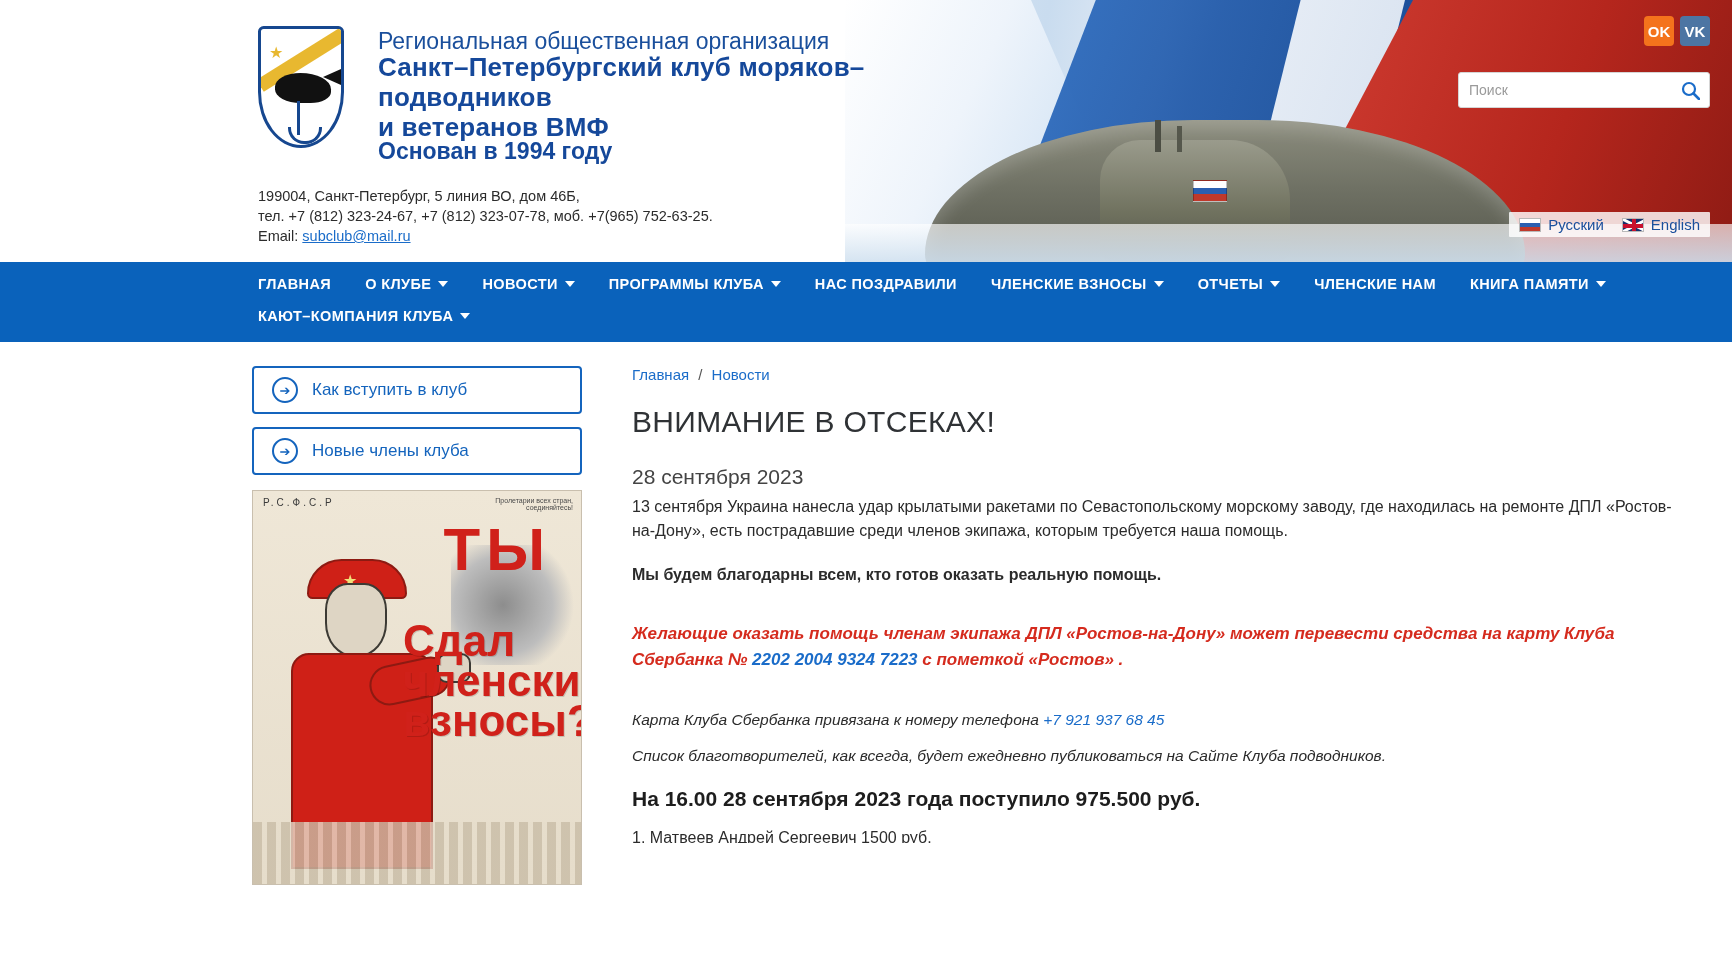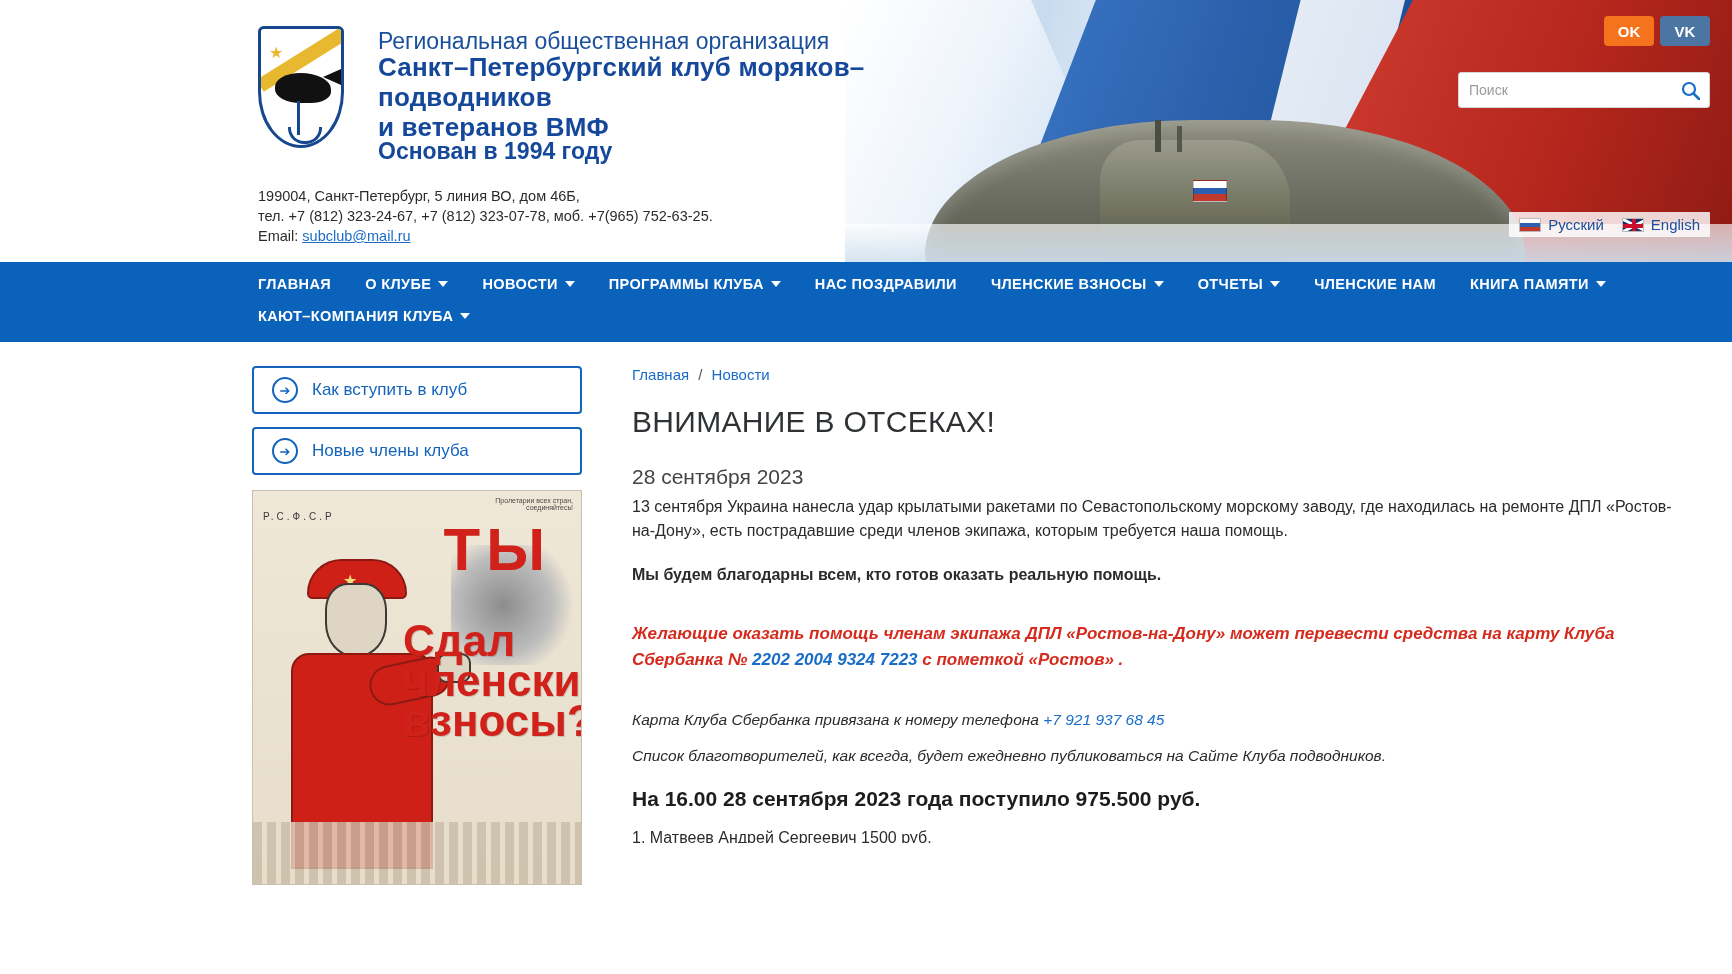--- a/index.html
+++ b/index.html
@@ -91,21 +91,21 @@
     position: absolute; left: 0; top: 224px;
     width: 887px; height: 38px;
     background: linear-gradient(180deg, rgba(255,255,255,.65), rgba(210,226,240,.9));
   }
 
   .social {
     position: absolute; right: 22px; top: 16px;
     display: flex; gap: 6px;
   }
   .soc-btn {
-    width: 50px; height: 30px;
+    width: 30px; height: 30px;
     border-radius: 4px;
     display: flex; align-items: center; justify-content: center;
     color: #fff; font-size: 15px; font-weight: bold;
     cursor: pointer;
   }
   .soc-ok { background: #f4731c; }
   .soc-vk { background: #4c75a3; }
 
   .search-box {
     position: absolute;
@@ -298,21 +298,21 @@
 
   .poster {
     position: relative;
     width: 330px; height: 395px;
     margin-top: 15px;
     background: linear-gradient(180deg,#efe7d7 0%, #e6ddcb 100%);
     border: 1px solid #c9bfae;
     overflow: hidden;
   }
   .poster .rsfsr {
-    position: absolute; left: 10px; top: 20px;
+    position: absolute; left: 10px; top: 6px;
     font-size: 10px; letter-spacing: 3px; color: #3a3a3a;
   }
   .poster .small-top {
     position: absolute; right: 8px; top: 6px;
     font-size: 7px; color: #4a4a4a; text-align: right; width: 120px;
   }
   .poster .ty {
     position: absolute; right: 30px; top: 24px;
     font-size: 60px; font-weight: bold; color: #d0211a;
     letter-spacing: 6px;

